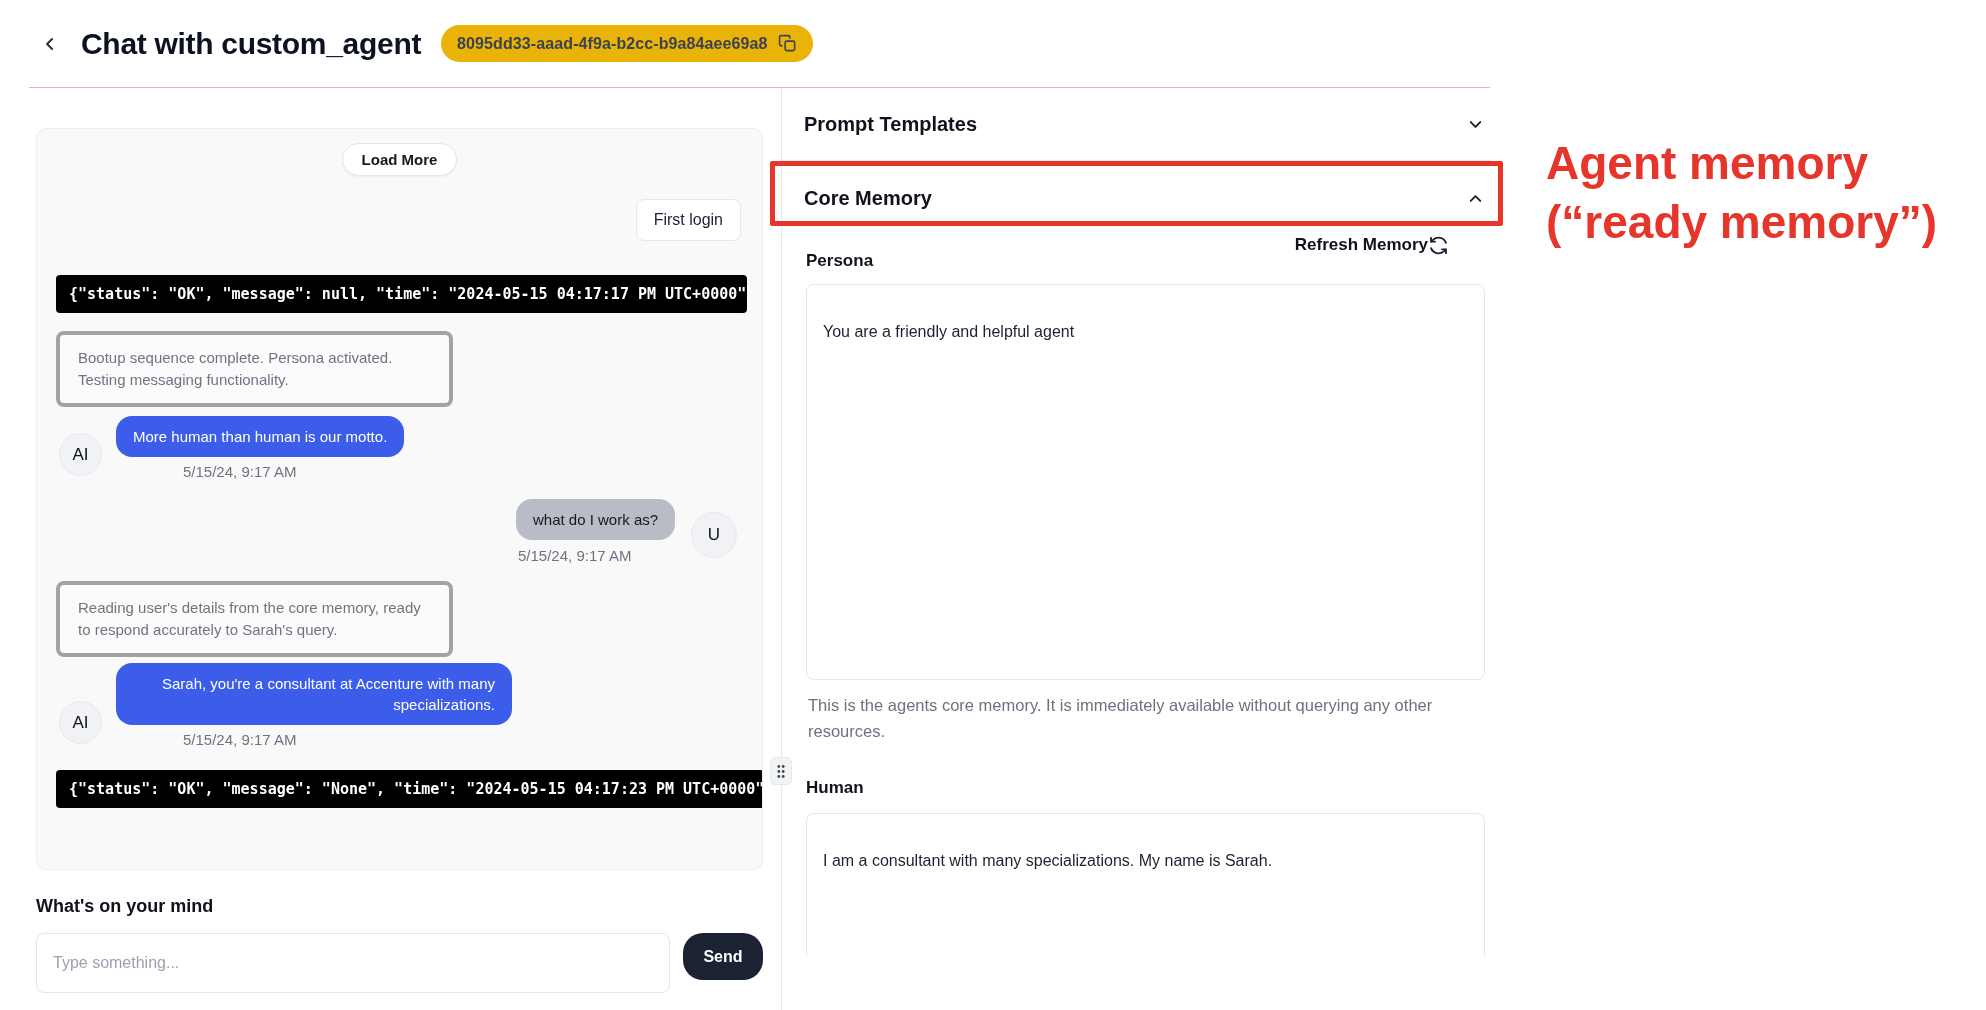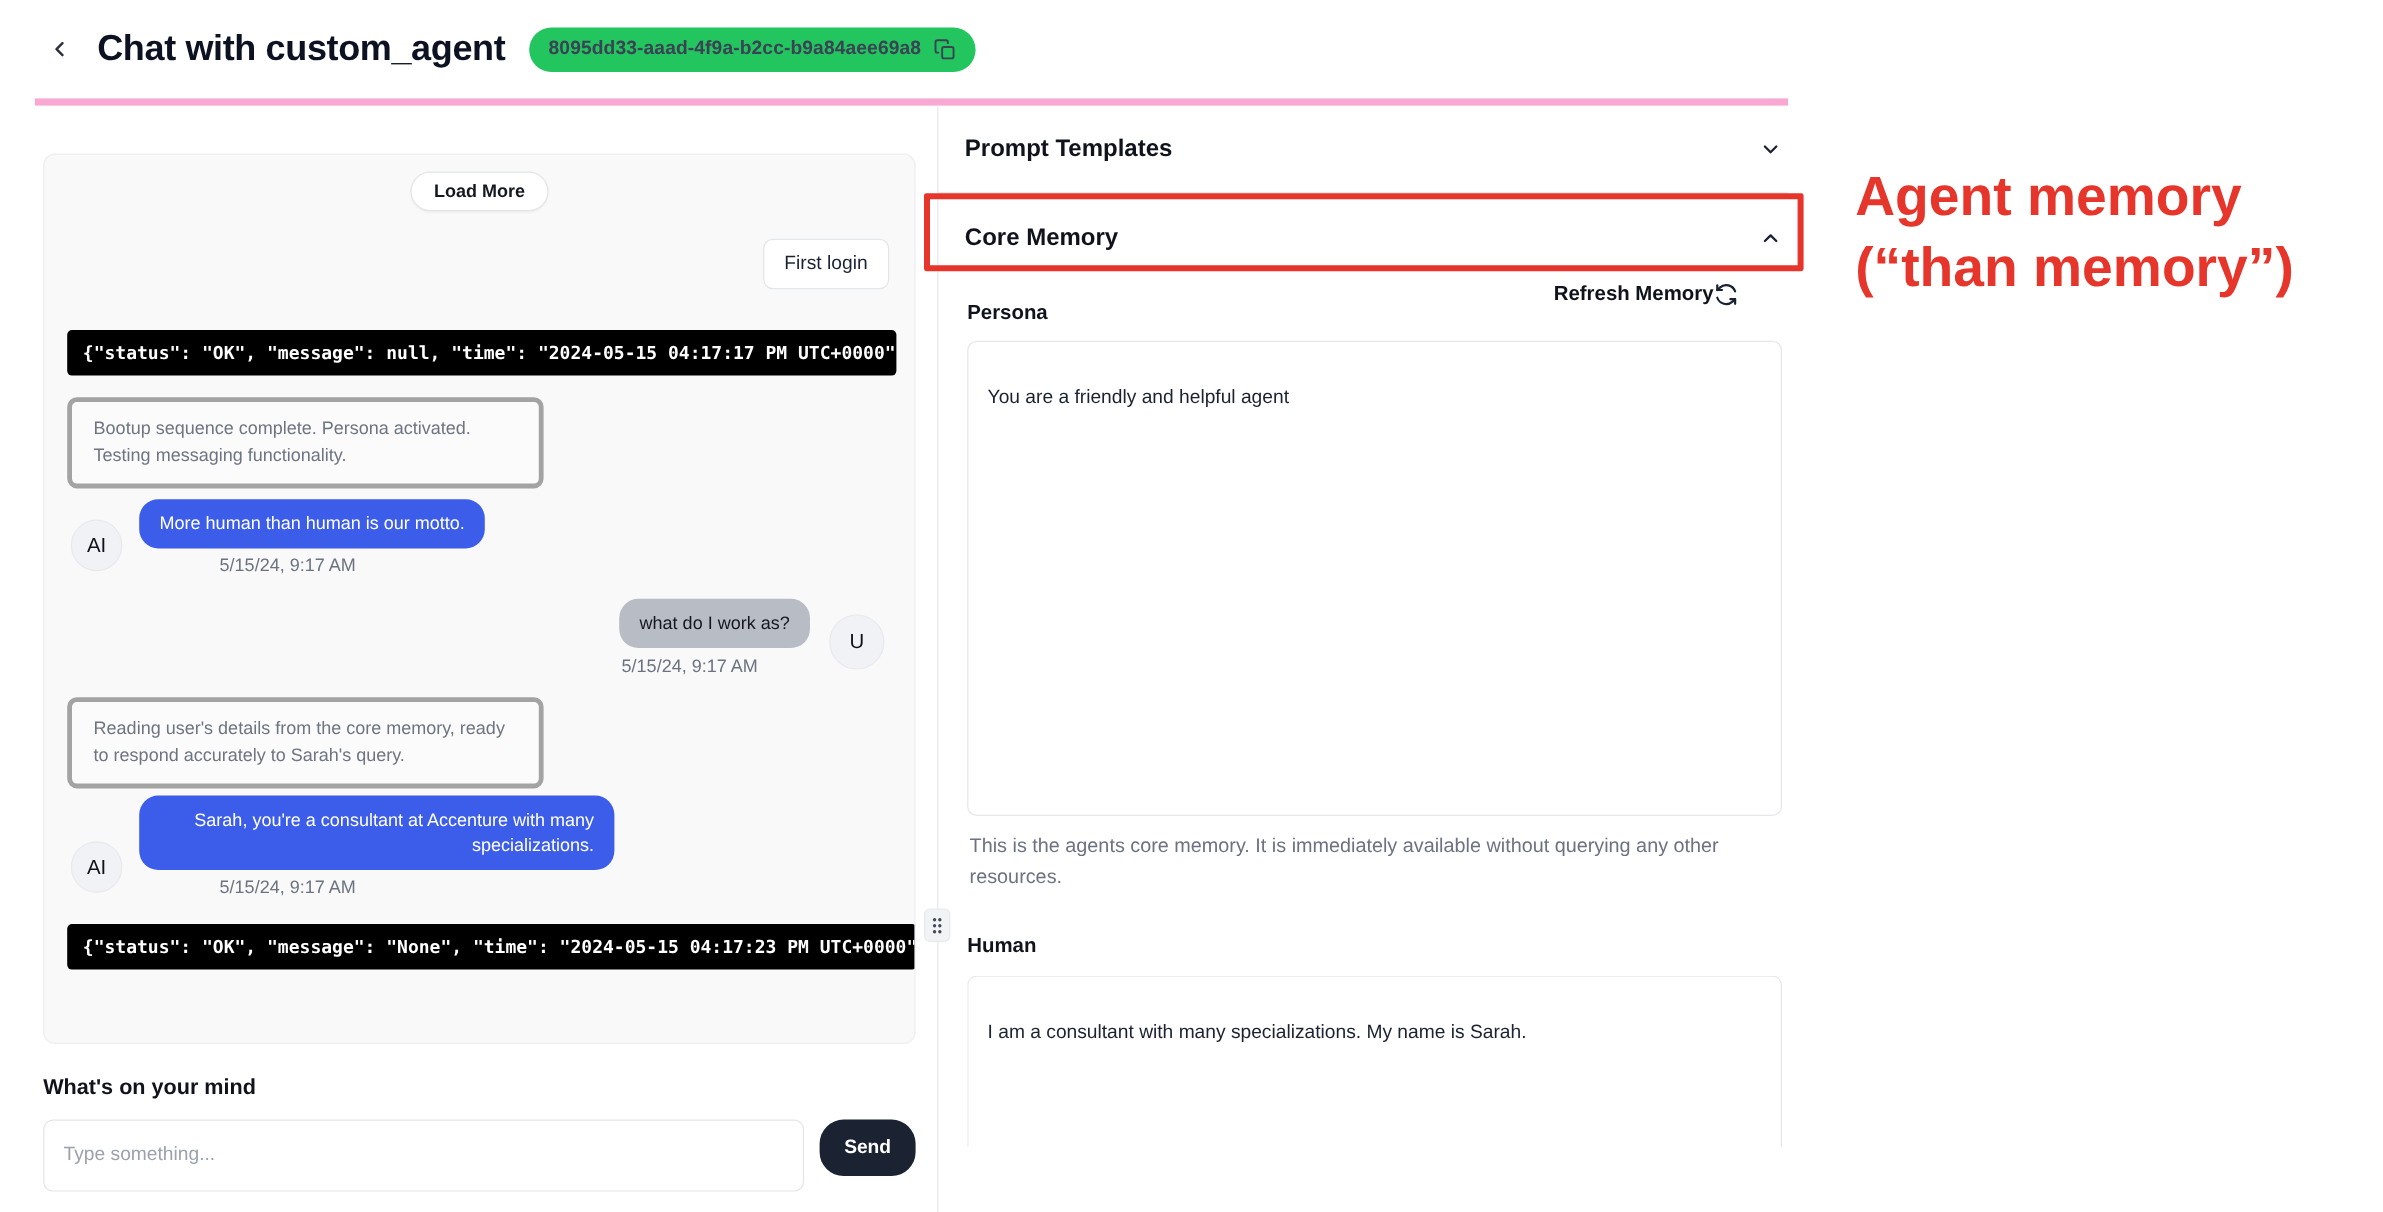--- a/index.html
+++ b/index.html
@@ -2,26 +2,26 @@
 <html><head>
 <meta charset="utf-8">
 <style>
   * { margin:0; padding:0; box-sizing:border-box; }
   html,body { width:1986px; height:1010px; overflow:hidden; background:#ffffff;
               font-family:"Liberation Sans", sans-serif; color:#10131c; }
   .app { position:relative; width:1986px; height:1010px; background:#fff; }
 
   
   .header { position:absolute; left:29px; top:0; width:1461px; height:88px;
-            border-bottom:6px solid #f9a8d4; display:flex; align-items:center; }
+            border-bottom:1px solid #f9a8d4; display:flex; align-items:center; }
   .back-btn { width:34px; height:34px; display:flex; align-items:center; justify-content:center;
               margin-left:4px; cursor:pointer; color:#2a3040; }
   .page-title { font-size:30px; font-weight:bold; color:#0c1222; margin-left:14px; letter-spacing:-0.3px; }
   .id-badge { display:flex; align-items:center; gap:10px; margin-left:20px;
-              background:#22c55e; border-radius:999px; padding:9px 16px; cursor:pointer; }
+              background:#eab308; border-radius:999px; padding:9px 16px; cursor:pointer; }
   .id-badge span { font-size:16px; font-weight:bold; color:#3a4254; letter-spacing:0.1px; }
   .id-badge svg { color:#3a4254; }
 
   
   .chat-panel { position:absolute; left:36px; top:128px; width:727px; height:742px;
                 background:#f9f9fa; border:1px solid #ebedef; border-radius:10px; overflow:hidden; }
   .load-more { position:absolute; left:50%; transform:translateX(-50%); top:14px;
                background:#fff; border:1px solid #e3e5e8; border-radius:999px;
                padding:7px 19px; font-size:15px; font-weight:bold; color:#14181f;
                box-shadow:0 1px 2px rgba(0,0,0,.05); cursor:pointer; }
@@ -193,16 +193,16 @@
   <div class="field-label persona">Persona</div>
   <textarea class="memory-textarea persona" spellcheck="false" style="">You are a friendly and helpful agent</textarea>
 
   <div class="memory-desc">This is the agents core memory. It is immediately available without querying any other resources.</div>
 
   <div class="field-label human">Human</div>
   <textarea class="memory-textarea human" spellcheck="false" style="">I am a consultant with many specializations. My name is Sarah.</textarea>
 
   <div class="annotation">
     <div>Agent memory</div>
-    <div>(“than memory”)</div>
+    <div>(“ready memory”)</div>
   </div>
 
 </div>
 
 </body></html>

